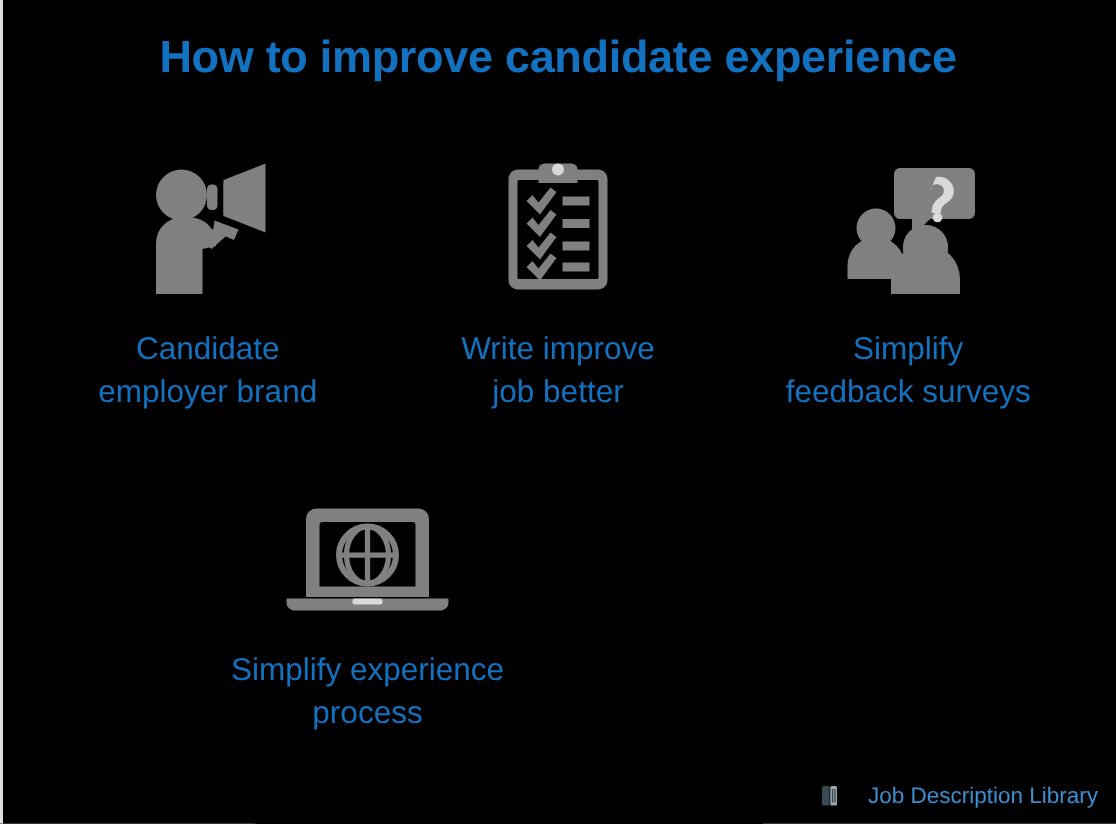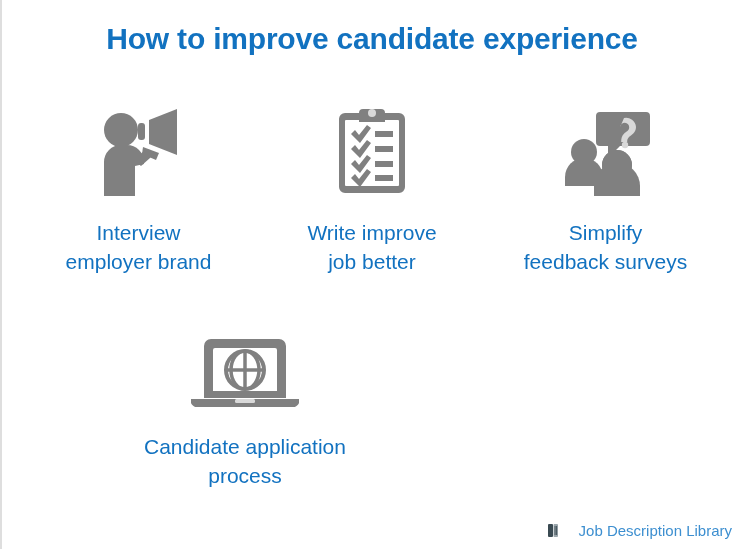--- a/index.html
+++ b/index.html
@@ -11,21 +11,21 @@
     height: 549px;
     background: #d9d9d9;
     font-family: "Liberation Sans", sans-serif;
     overflow: hidden;
     position: relative;
   }
   .slide {
     position: relative;
     width: 744px;
     height: 549px;
-    background: #ffffff;
+    background: #000000;
     box-sizing: border-box;
   }
   .edge-left {
     position: absolute;
     left: 0; top: 0;
     width: 2px; height: 549px;
     background: #dedede;
   }
   .title {
     position: absolute;
@@ -122,21 +122,21 @@
               <path d="M41 56 l10 -9 a5 5 0 0 1 7 0 a5 5 0 0 1 -1 7 l-9 8 z"></path>
               <rect x="45" y="19" width="7" height="17" rx="3"></rect>
               <path d="M56 16 l28 -11 v46 l-28 -11 z"></path>
               <path d="M56 18 h7 v22 h-7 z"></path>
               <path d="M50 43 l16 6 l-3 7 l-14 -6 z"></path>
             </g>
           </svg>
         </span>
       </div>
       <div class="label">
-        <div>Interview</div>
+        <div>Candidate</div>
         <div>employer brand</div>
       </div>
     </div>
 
     <div class="item">
       <div class="icon-box">
         <span>
           <svg width="70" height="90" viewBox="0 0 70 90">
             <g fill="#808080">
               <path d="M8 8 h54 a6 6 0 0 1 6 6 v68 a6 6 0 0 1 -6 6 h-54 a6 6 0 0 1 -6 -6 v-68 a6 6 0 0 1 6 -6 z
@@ -208,21 +208,21 @@
                 <circle cx="54" cy="35" r="19" fill="none" stroke="#808080" stroke-width="4"></circle>
                 <line x1="54" y1="16" x2="54" y2="54" stroke="#808080" stroke-width="3.5"></line>
                 <line x1="35" y1="35" x2="73" y2="35" stroke="#808080" stroke-width="3.5"></line>
                 <path d="M54 16 a14 19 0 0 0 0 38 a14 19 0 0 0 0 -38 z" fill="none" stroke="#808080" stroke-width="3.5"></path>
               </g>
             </g>
           </svg>
         </span>
       </div>
       <div class="label tight">
-        <div>Candidate application</div>
+        <div>Simplify experience</div>
         <div>process</div>
       </div>
     </div>
 
   </div>
 
   <div class="footer">
     <span class="footer-icon">
       <svg width="18" height="18" viewBox="0 0 18 18">
         <g>

